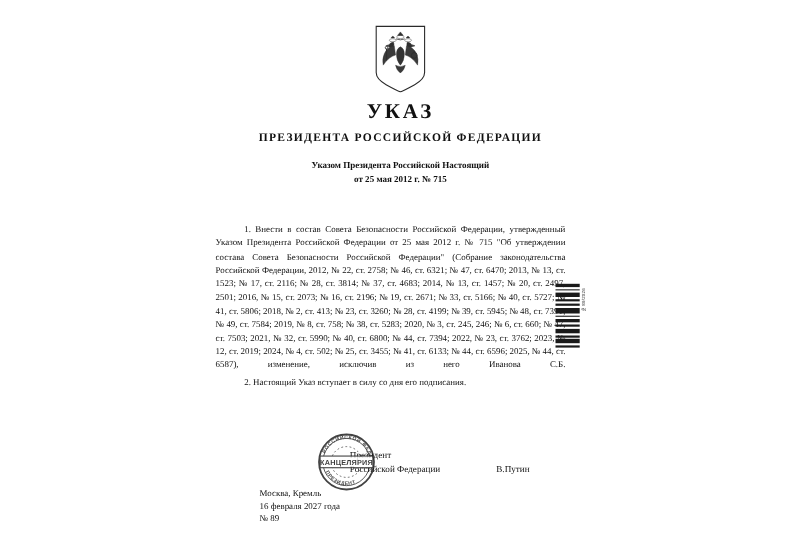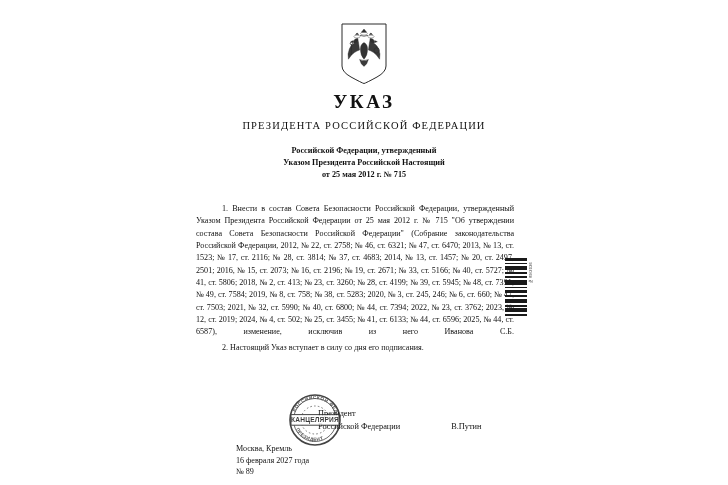--- a/index.html
+++ b/index.html
@@ -51,21 +51,21 @@
     font-size: 19px;
     letter-spacing: 2.6px;
     font-weight: 700;
     line-height: 1.1;
     color: #111;
   }
   .doc-subtitle {
     margin-top: 7px;
     font-size: 10.5px;
     letter-spacing: 1.15px;
-    font-weight: 400;
+    font-weight: 700;
     color: #111;
   }
 
   
   .preamble {
     position: absolute;
     left: 0; right: 0;
     top: 145px;
     text-align: center;
     font-size: 8.2px;
@@ -212,21 +212,20 @@
       </svg>
     </div>
   </div>
 
   <div class="title-block">
     <div class="doc-title">УКАЗ</div>
     <div class="doc-subtitle">ПРЕЗИДЕНТА РОССИЙСКОЙ ФЕДЕРАЦИИ</div>
   </div>
 
   <div class="preamble">
-    <div>Российской Федерации, утвержденный</div>
     <div>Указом Президента Российской Настоящий</div>
     <div>от 25 мая 2012 г. № 715</div>
   </div>
 
   <div class="body-text">
     <p class="para-justify-all">1. Внести в состав Совета Безопасности Российской Федерации, утвержденный Указом Президента Российской Федерации от 25 мая 2012 г. № 715 "Об утверждении состава Совета Безопасности Российской Федерации" (Собрание законодательства Российской Федерации, 2012, № 22, ст. 2758; № 46, ст. 6321; № 47, ст. 6470; 2013, № 13, ст. 1523; № 17, ст. 2116; № 28, ст. 3814; № 37, ст. 4683; 2014, № 13, ст. 1457; № 20, ст. 2497, 2501; 2016, № 15, ст. 2073; № 16, ст. 2196; № 19, ст. 2671; № 33, ст. 5166; № 40, ст. 5727; № 41, ст. 5806; 2018, № 2, ст. 413; № 23, ст. 3260; № 28, ст. 4199; № 39, ст. 5945; № 48, ст. 7391; № 49, ст. 7584; 2019, № 8, ст. 758; № 38, ст. 5283; 2020, № 3, ст. 245, 246; № 6, ст. 660; № 47, ст. 7503; 2021, № 32, ст. 5990; № 40, ст. 6800; № 44, ст. 7394; 2022, № 23, ст. 3762; 2023, № 12, ст. 2019; 2024, № 4, ст. 502; № 25, ст. 3455; № 41, ст. 6133; № 44, ст. 6596; 2025, № 44, ст. 6587), изменение, исключив из него Иванова С.Б.</p>
     <p>2. Настоящий Указ вступает в силу со дня его подписания.</p>
   </div>
 
   <div class="barcode">

